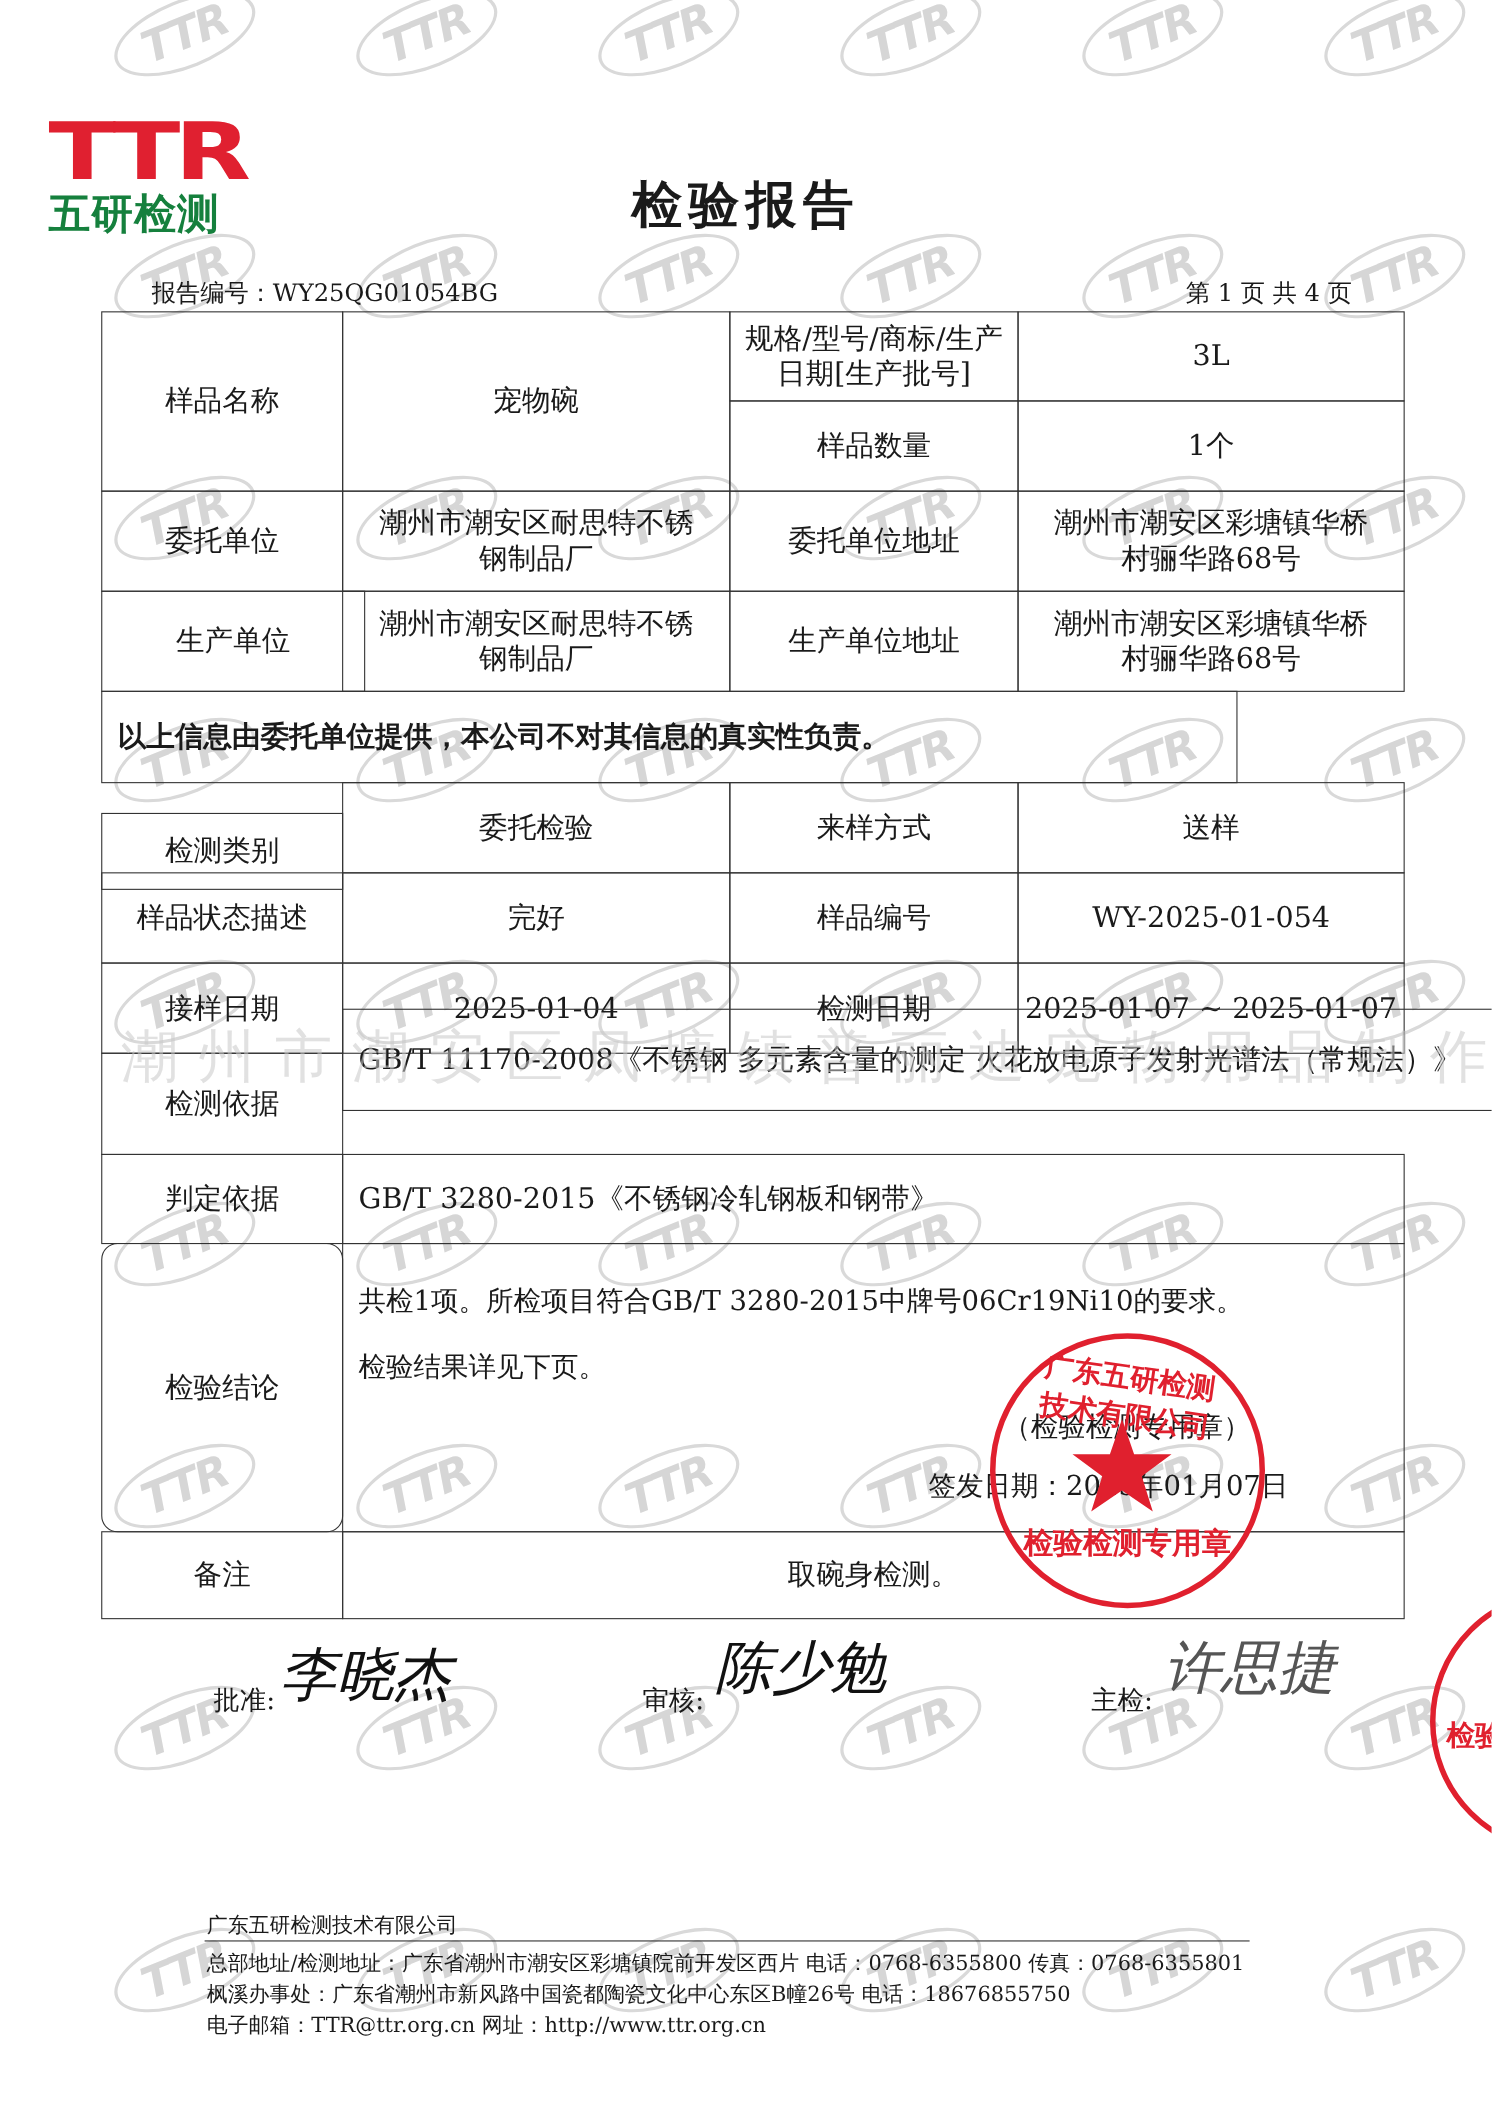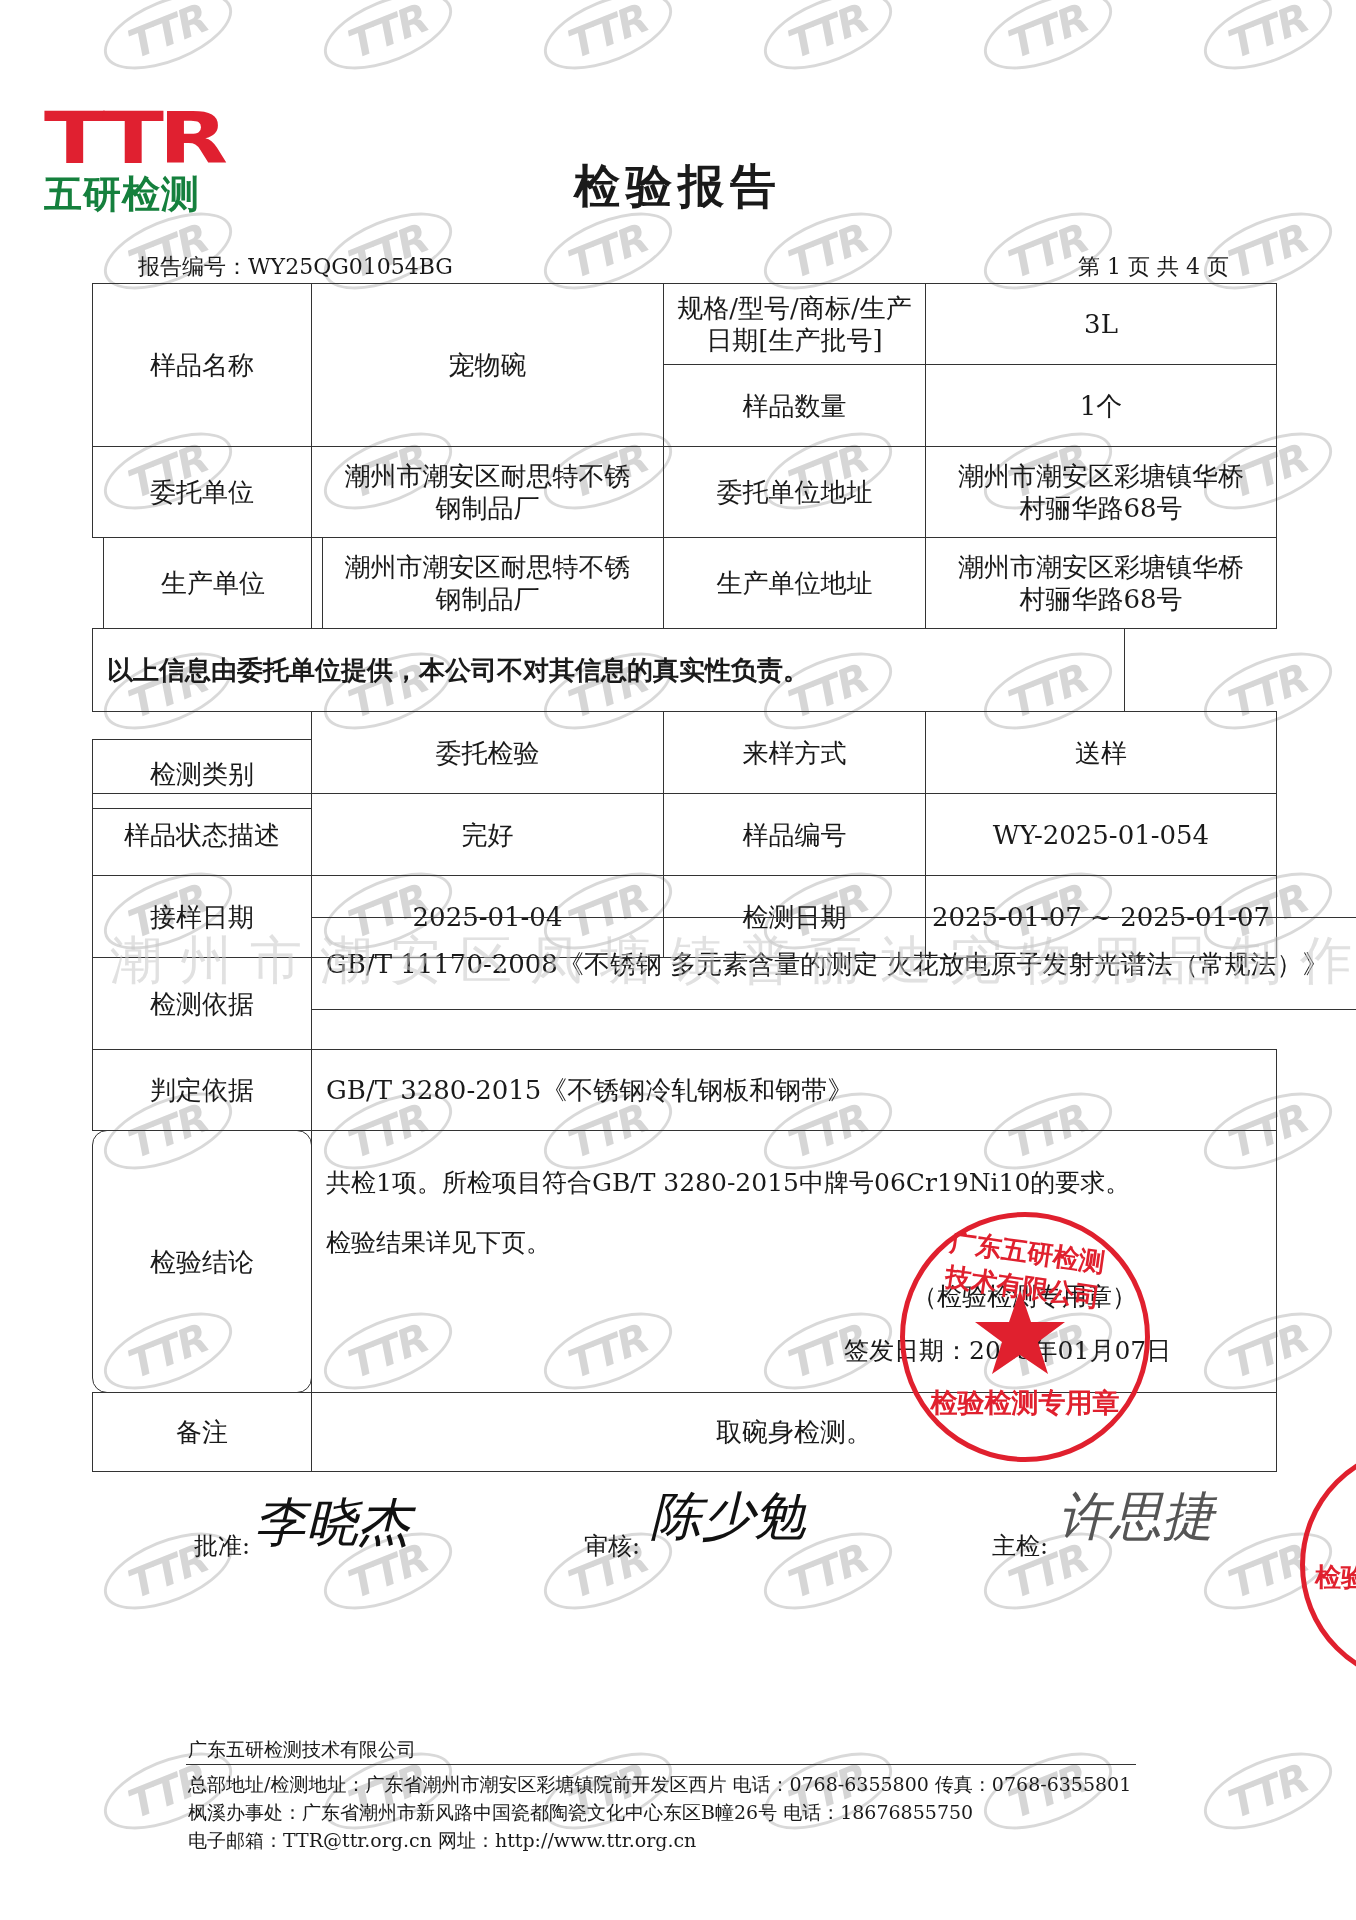--- a/index.html
+++ b/index.html
@@ -113,21 +113,21 @@
   <div class="cell" style="left:571px;top:0;width:263px;height:82px;padding:0 12px;">规格/型号/商标/生产日期[生产批号]</div>
   <div class="cell" style="left:833px;top:0;width:352px;height:82px;">3L</div>
   <div class="cell" style="left:571px;top:81px;width:263px;height:83px;">样品数量</div>
   <div class="cell" style="left:833px;top:81px;width:352px;height:83px;">1个</div>
 
   <div class="cell" style="left:0;top:163px;width:220px;height:92px;">委托单位</div>
   <div class="cell" style="left:219px;top:163px;width:353px;height:92px;padding:0 22px;">潮州市潮安区耐思特不锈钢制品厂</div>
   <div class="cell" style="left:571px;top:163px;width:263px;height:92px;">委托单位地址</div>
   <div class="cell" style="left:833px;top:163px;width:352px;height:92px;padding:0 22px;">潮州市潮安区彩塘镇华桥村骊华路68号</div>
 
-  <div class="cell" style="left:11px;top:254px;width:220px;height:92px;text-align:center;">生产单位</div>
+  <div class="cell" style="left:0;top:254px;width:240px;height:92px;text-align:center;">生产单位</div>
   <div class="cell" style="left:219px;top:254px;width:353px;height:92px;padding:0 22px;">潮州市潮安区耐思特不锈钢制品厂</div>
   <div class="cell" style="left:571px;top:254px;width:263px;height:92px;">生产单位地址</div>
   <div class="cell" style="left:833px;top:254px;width:352px;height:92px;padding:0 22px;">潮州市潮安区彩塘镇华桥村骊华路68号</div>
 
   <div class="cell left bold" style="left:0;top:345px;width:1033px;height:84px;">以上信息由委托单位提供，本公司不对其信息的真实性负责。</div>
 
   <div class="cell" style="left:0;top:432px;width:220px;height:70px;margin-top:24px;">检测类别</div>
   <div class="cell" style="left:219px;top:428px;width:353px;height:83px;">委托检验</div>
   <div class="cell" style="left:571px;top:428px;width:263px;height:83px;">来样方式</div>
   <div class="cell" style="left:833px;top:428px;width:352px;height:83px;">送样</div>

